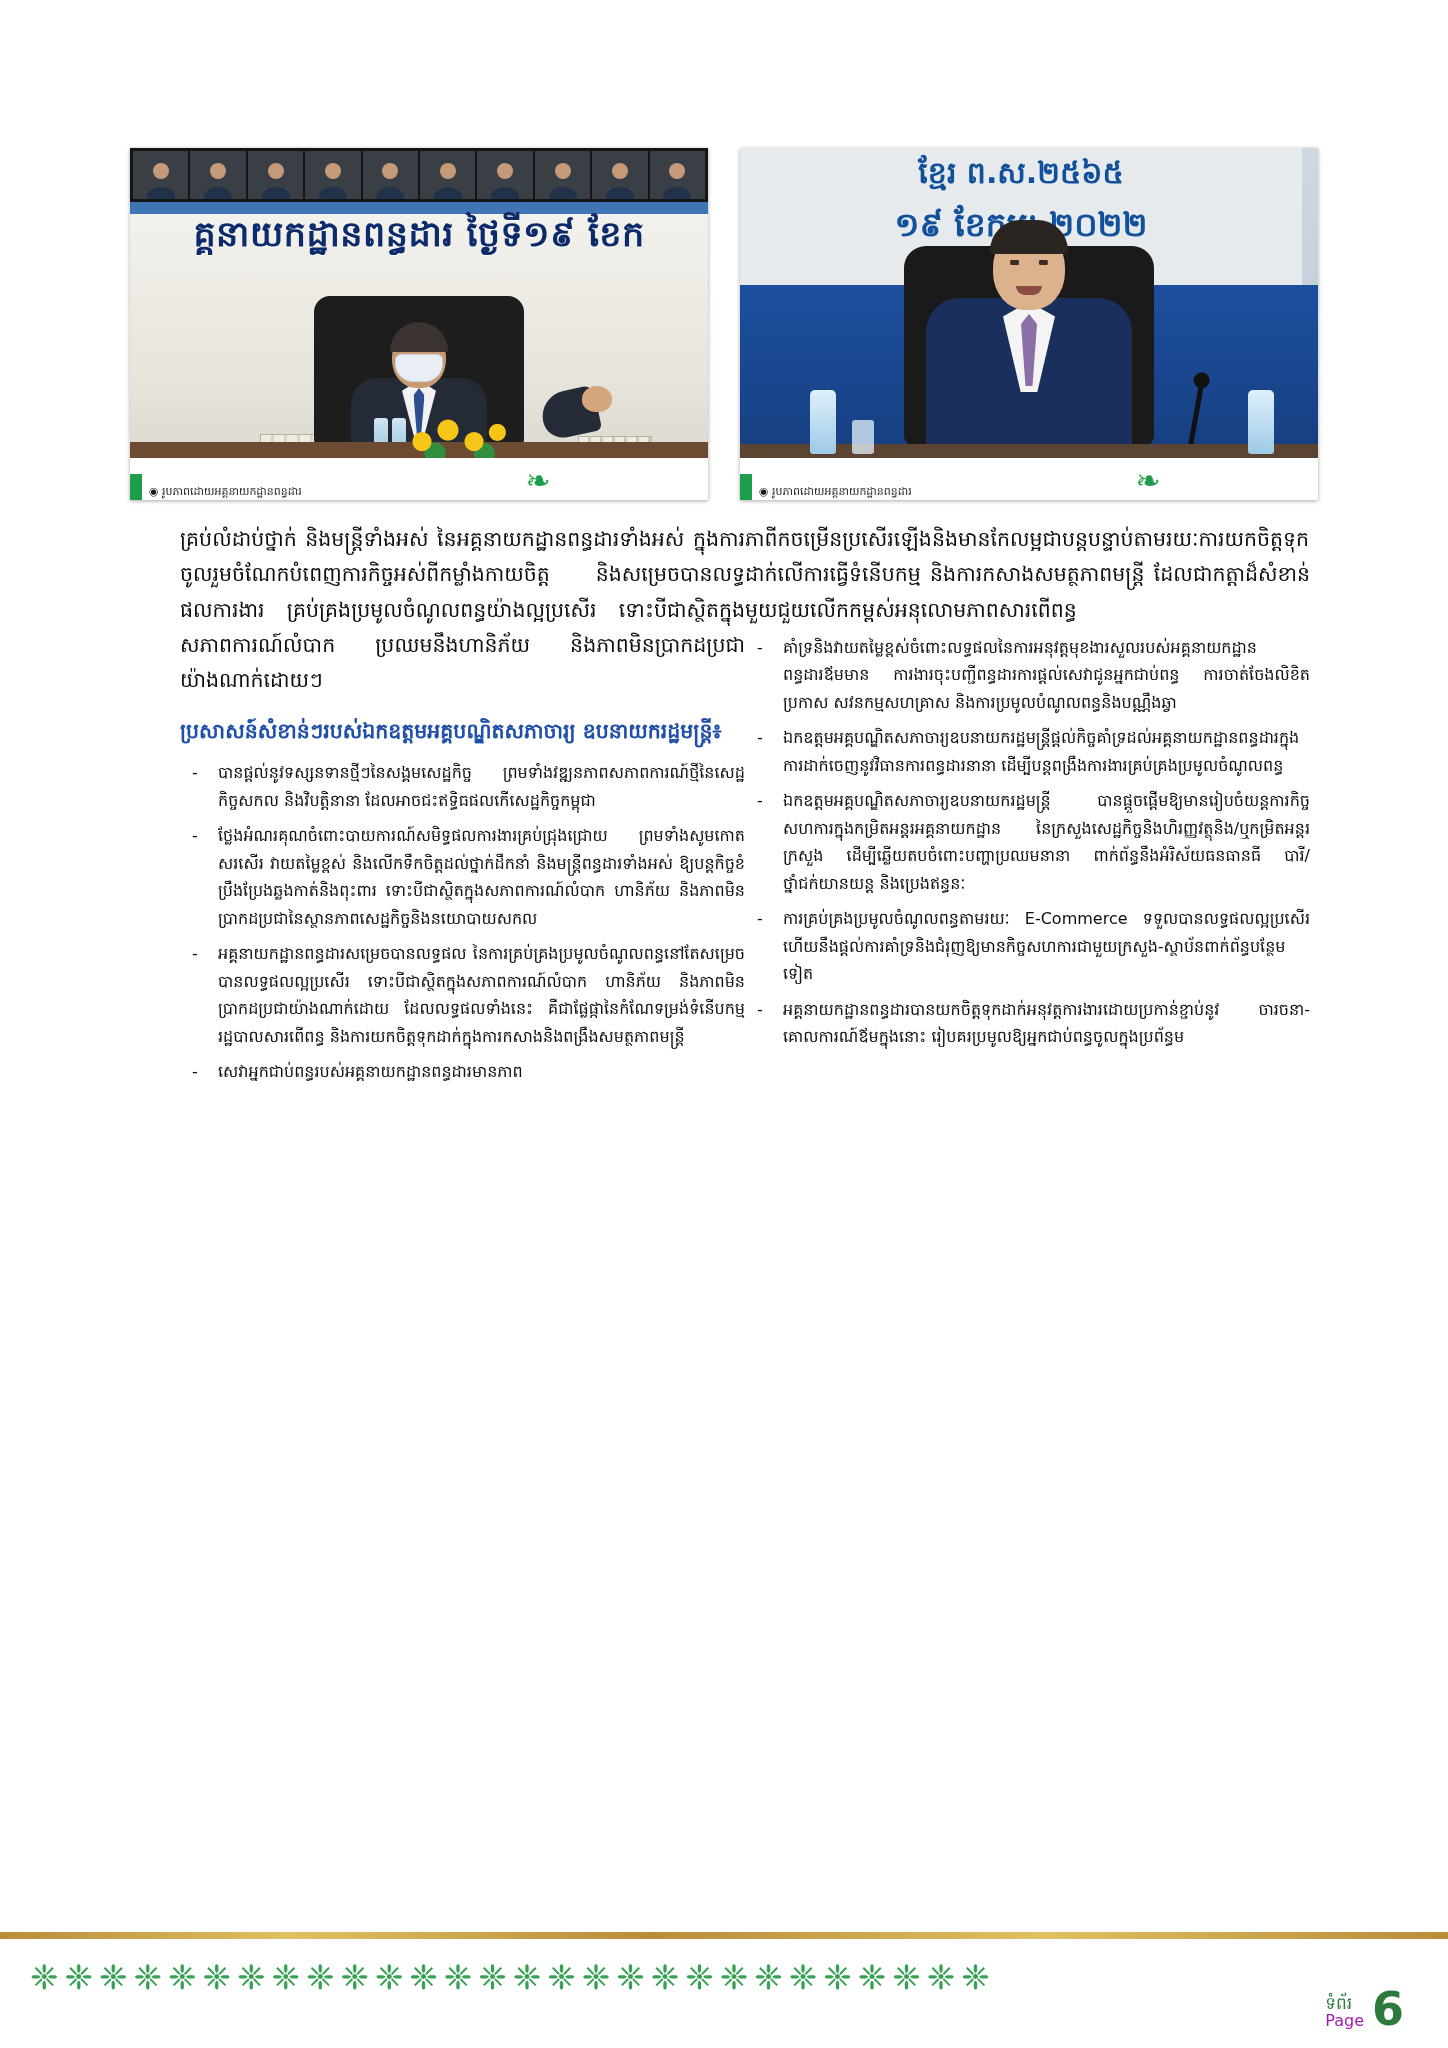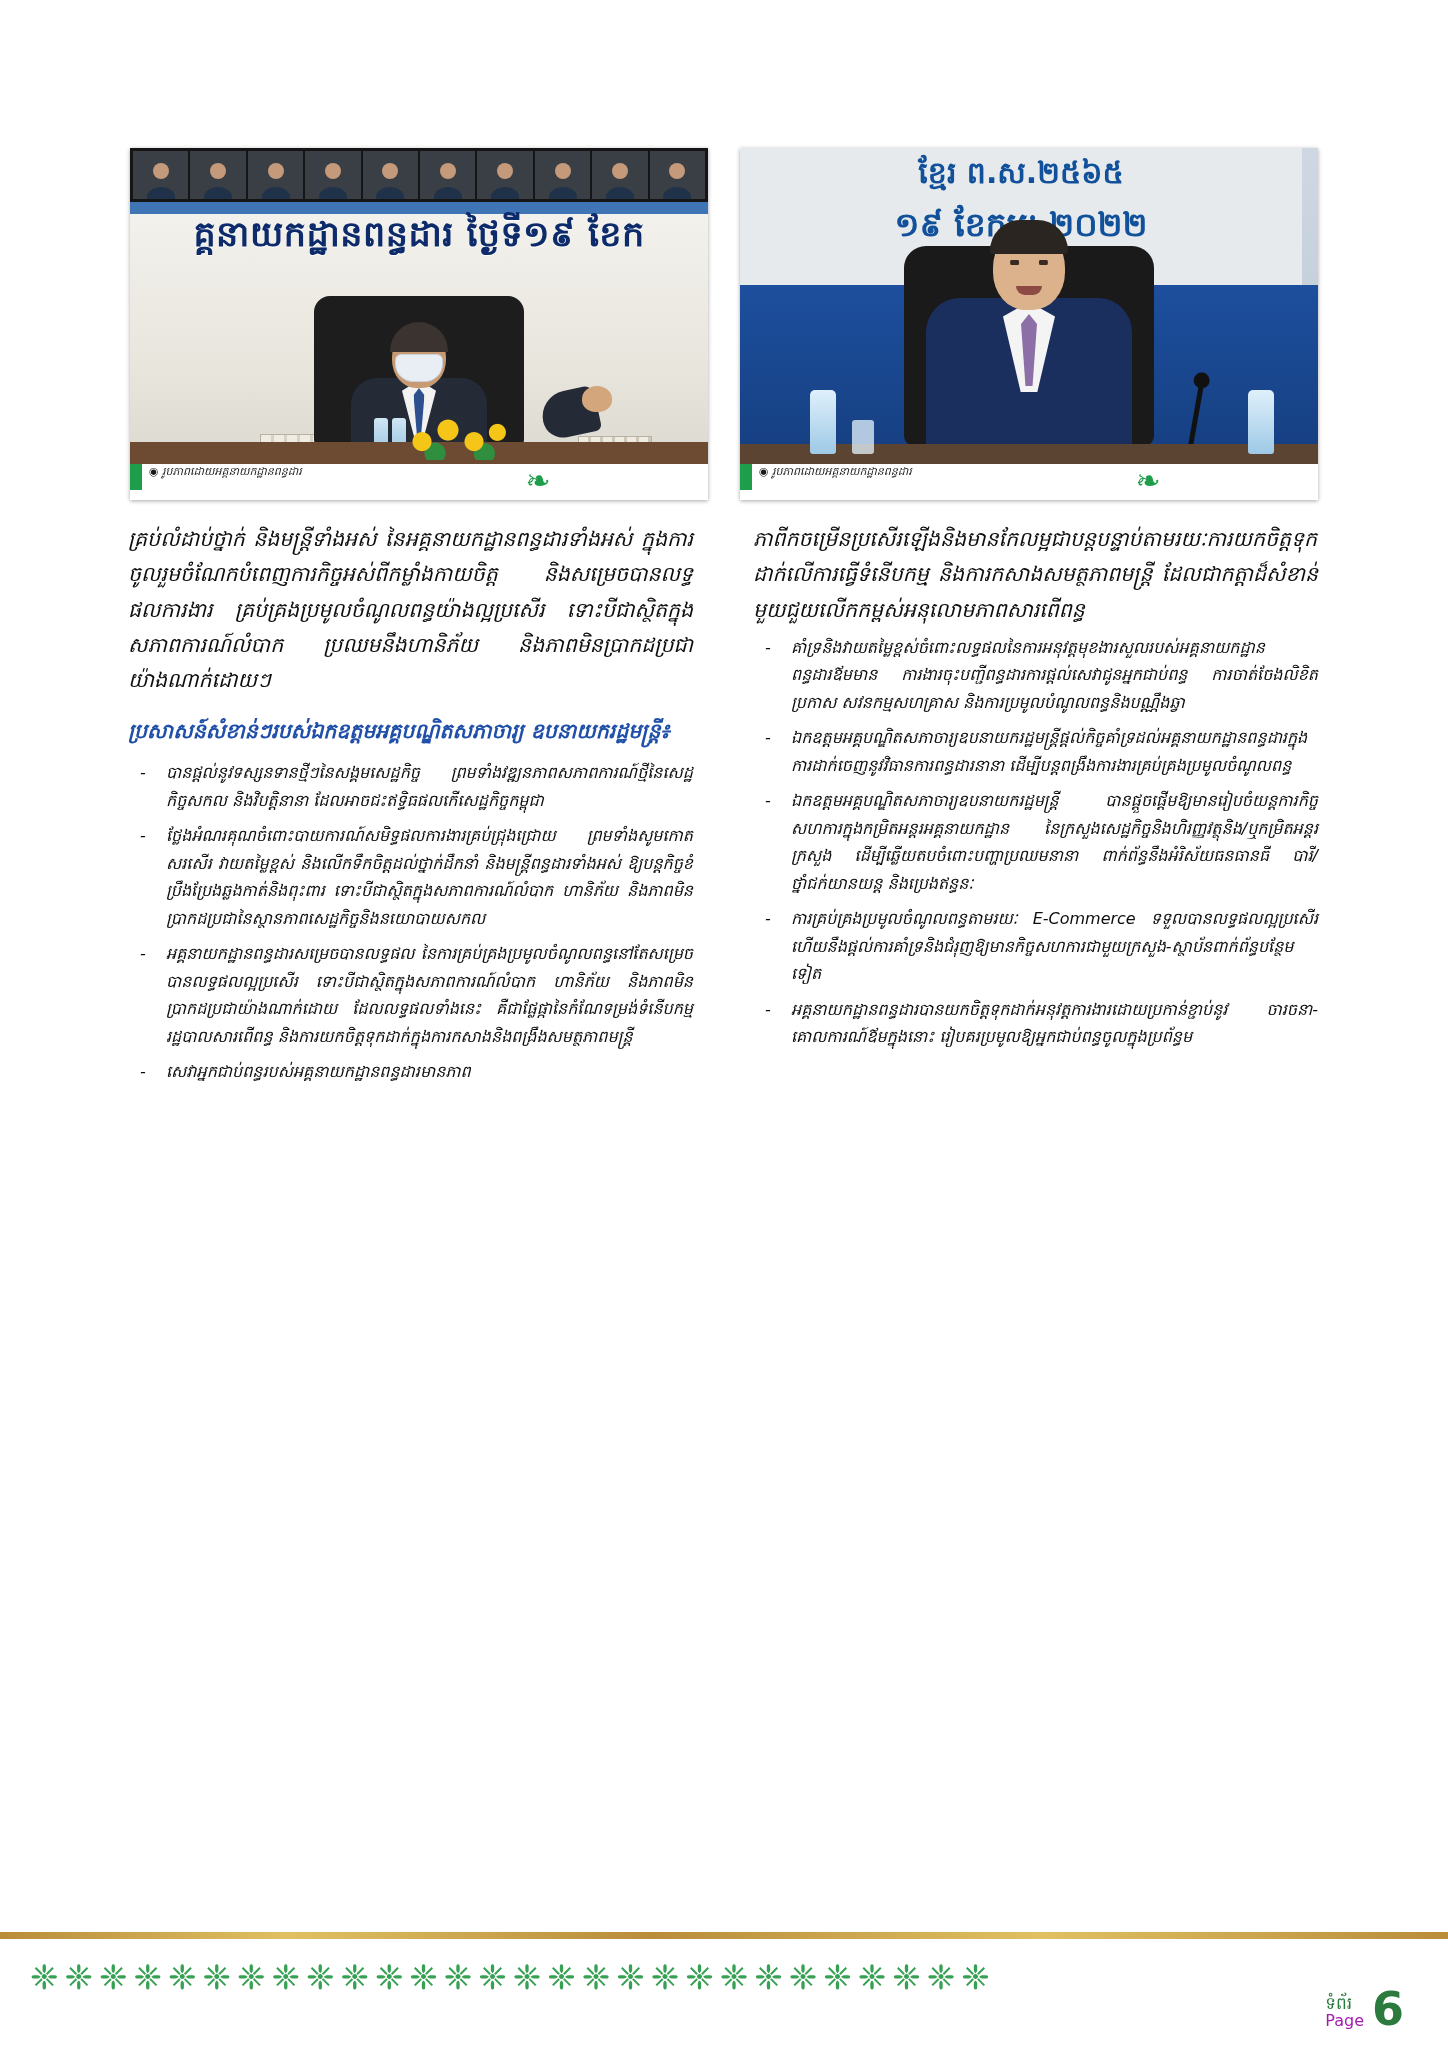--- a/index.html
+++ b/index.html
@@ -403,25 +403,24 @@
     bottom: 46px;
     width: 22px; height: 34px;
     background: rgba(230,245,255,.75);
     border-radius: 3px;
   }
 
   
   .caption-bar {
     position: absolute;
     left: 0; right: 0; bottom: 0;
-    height: 36px;
+    height: 42px;
     background: #ffffff;
     display: flex;
-    align-items: flex-start;
-    font-style: italic;
+    align-items: flex-end;
   }
   .caption-green {
     width: 12px;
     height: 26px;
     background: #1e9e4a;
   }
   .caption-text {
     font-size: 11px;
     color: #1a1a1a;
     margin-left: 7px;
@@ -436,25 +435,24 @@
     color: #1e9e4a;
     font-size: 30px;
     line-height: 34px;
     text-align: center;
   }
 
   
   .columns {
     position: absolute;
     top: 522px;
-    left: 128px;
+    left: 120px;
     width: 1190px;
     display: flex;
-    justify-content: space-between;
-    font-style: italic;
+    justify-content: flex-end;
   }
   .col {
     width: 565px;
   }
   p.body {
     margin: 0 0 6px 0;
     font-size: 20.5px;
     line-height: 1.72;
     color: #0d0d0d;
     text-align: justify;

